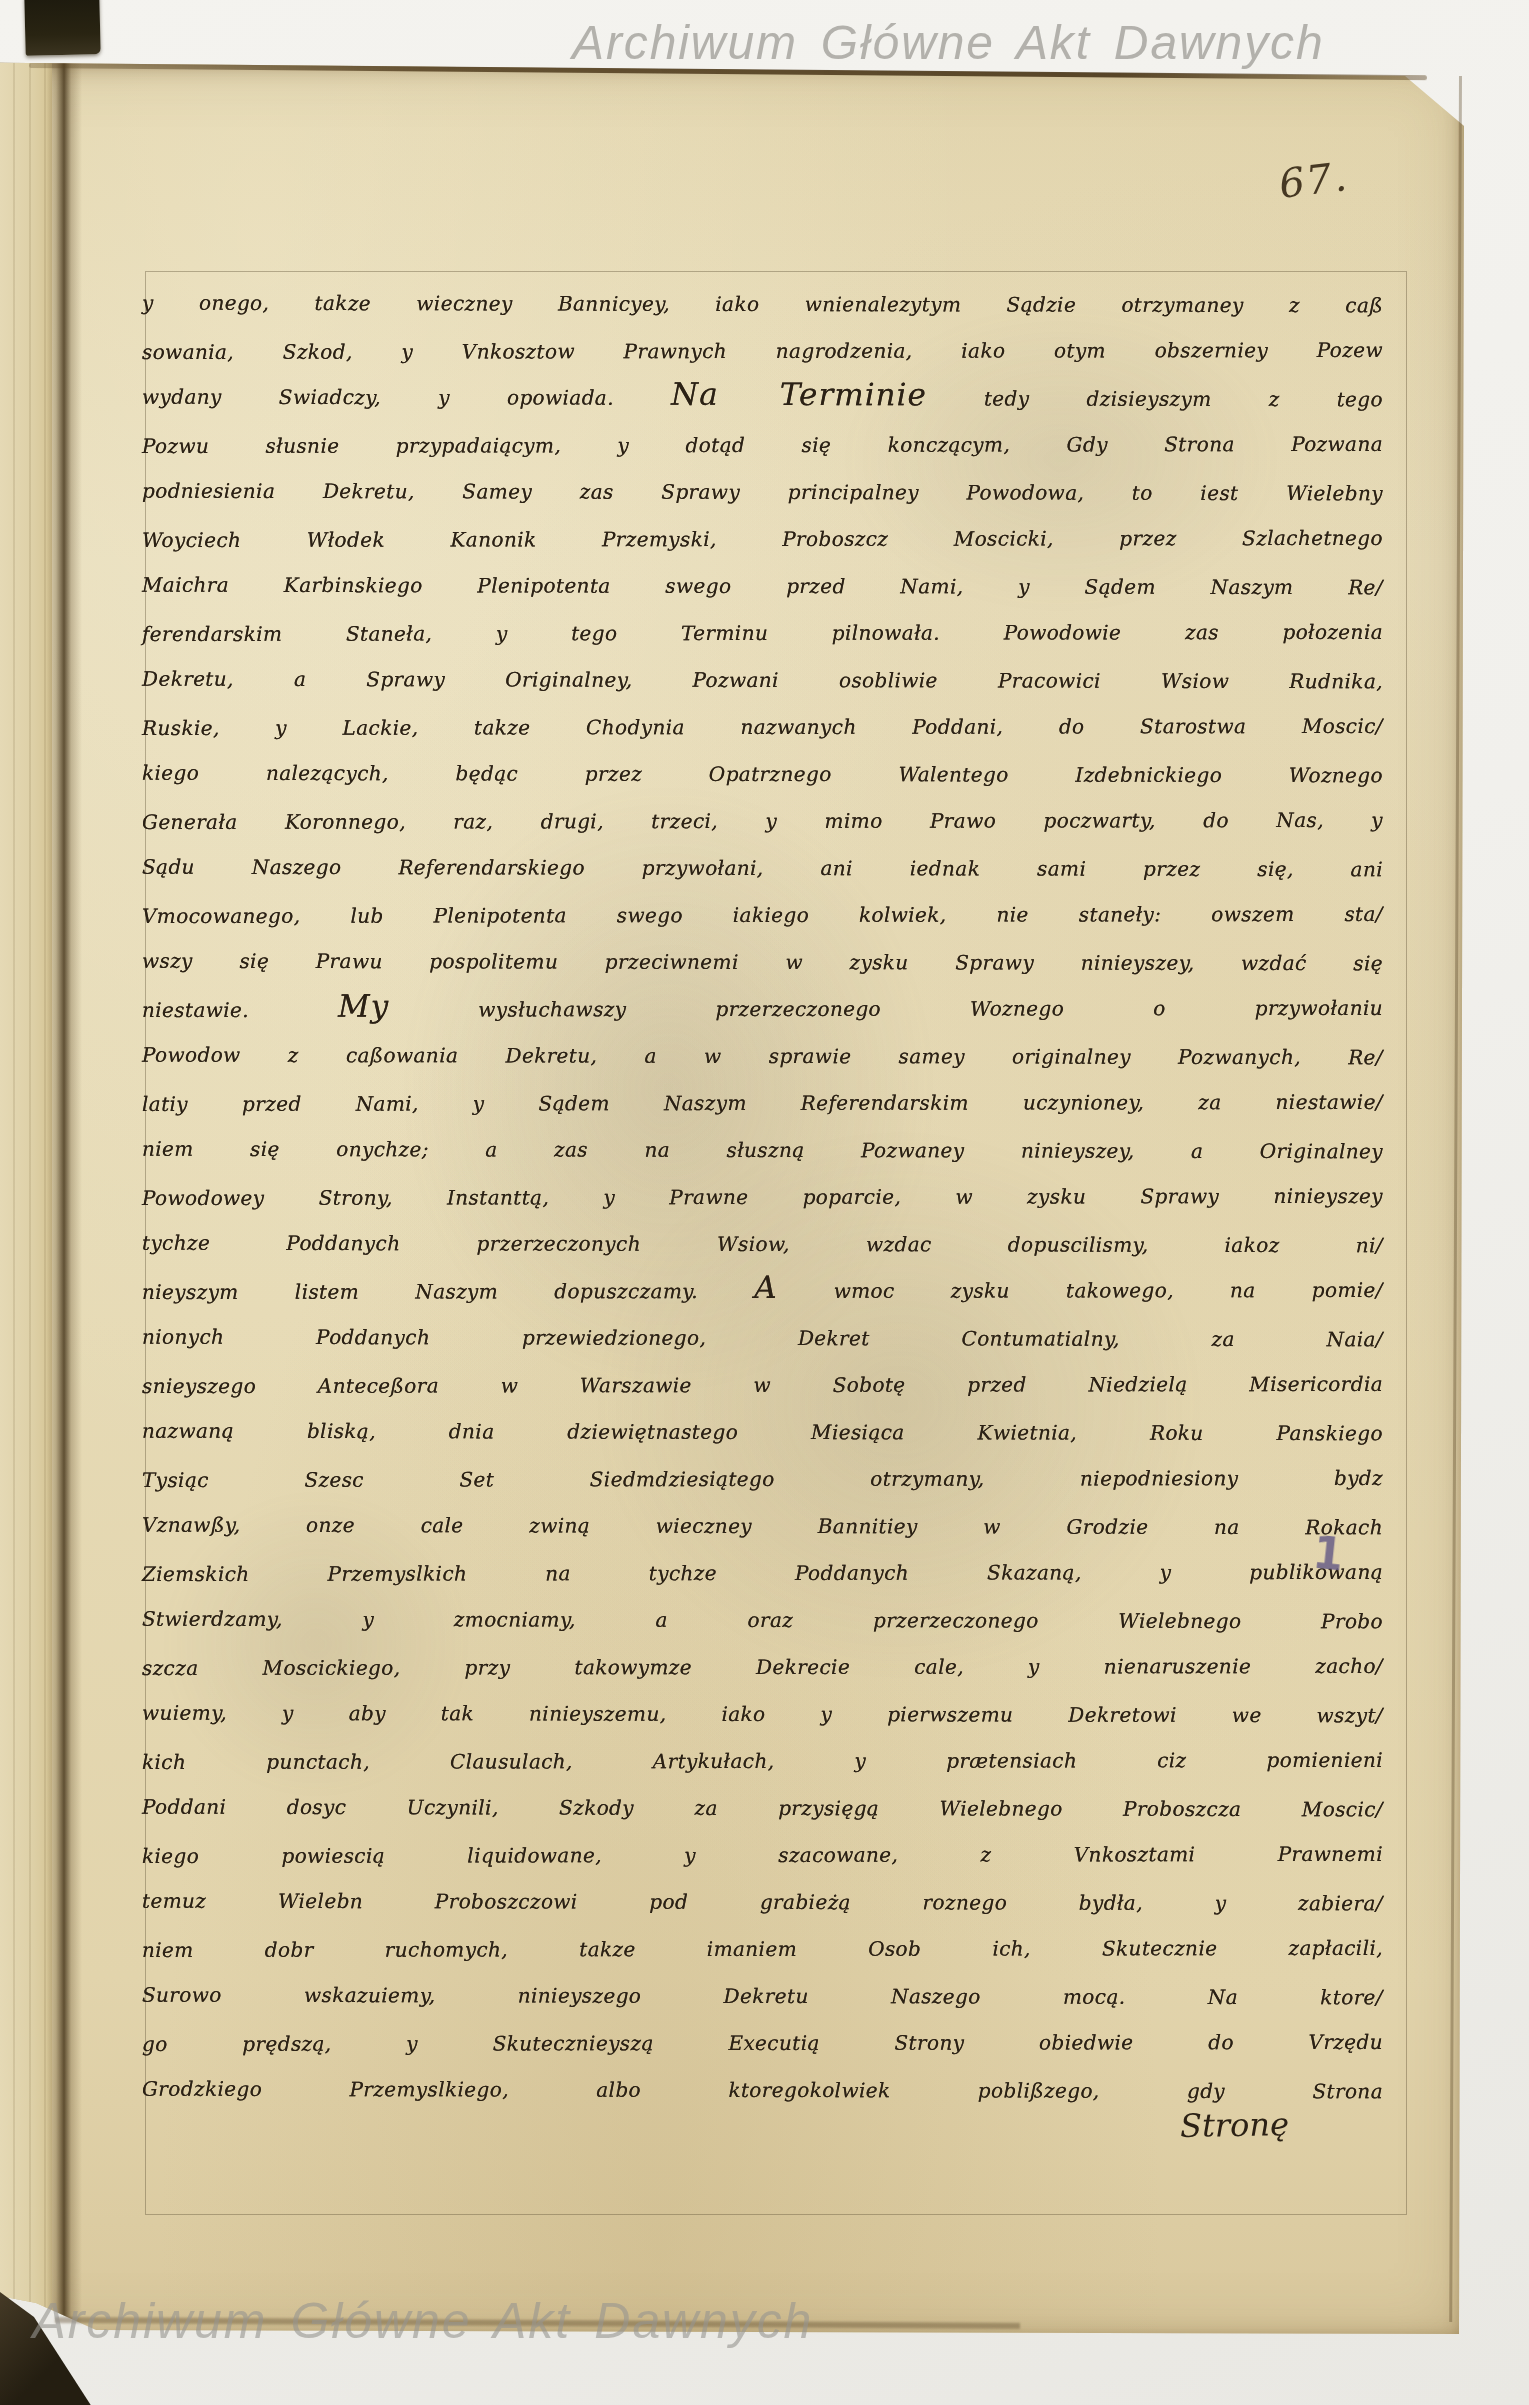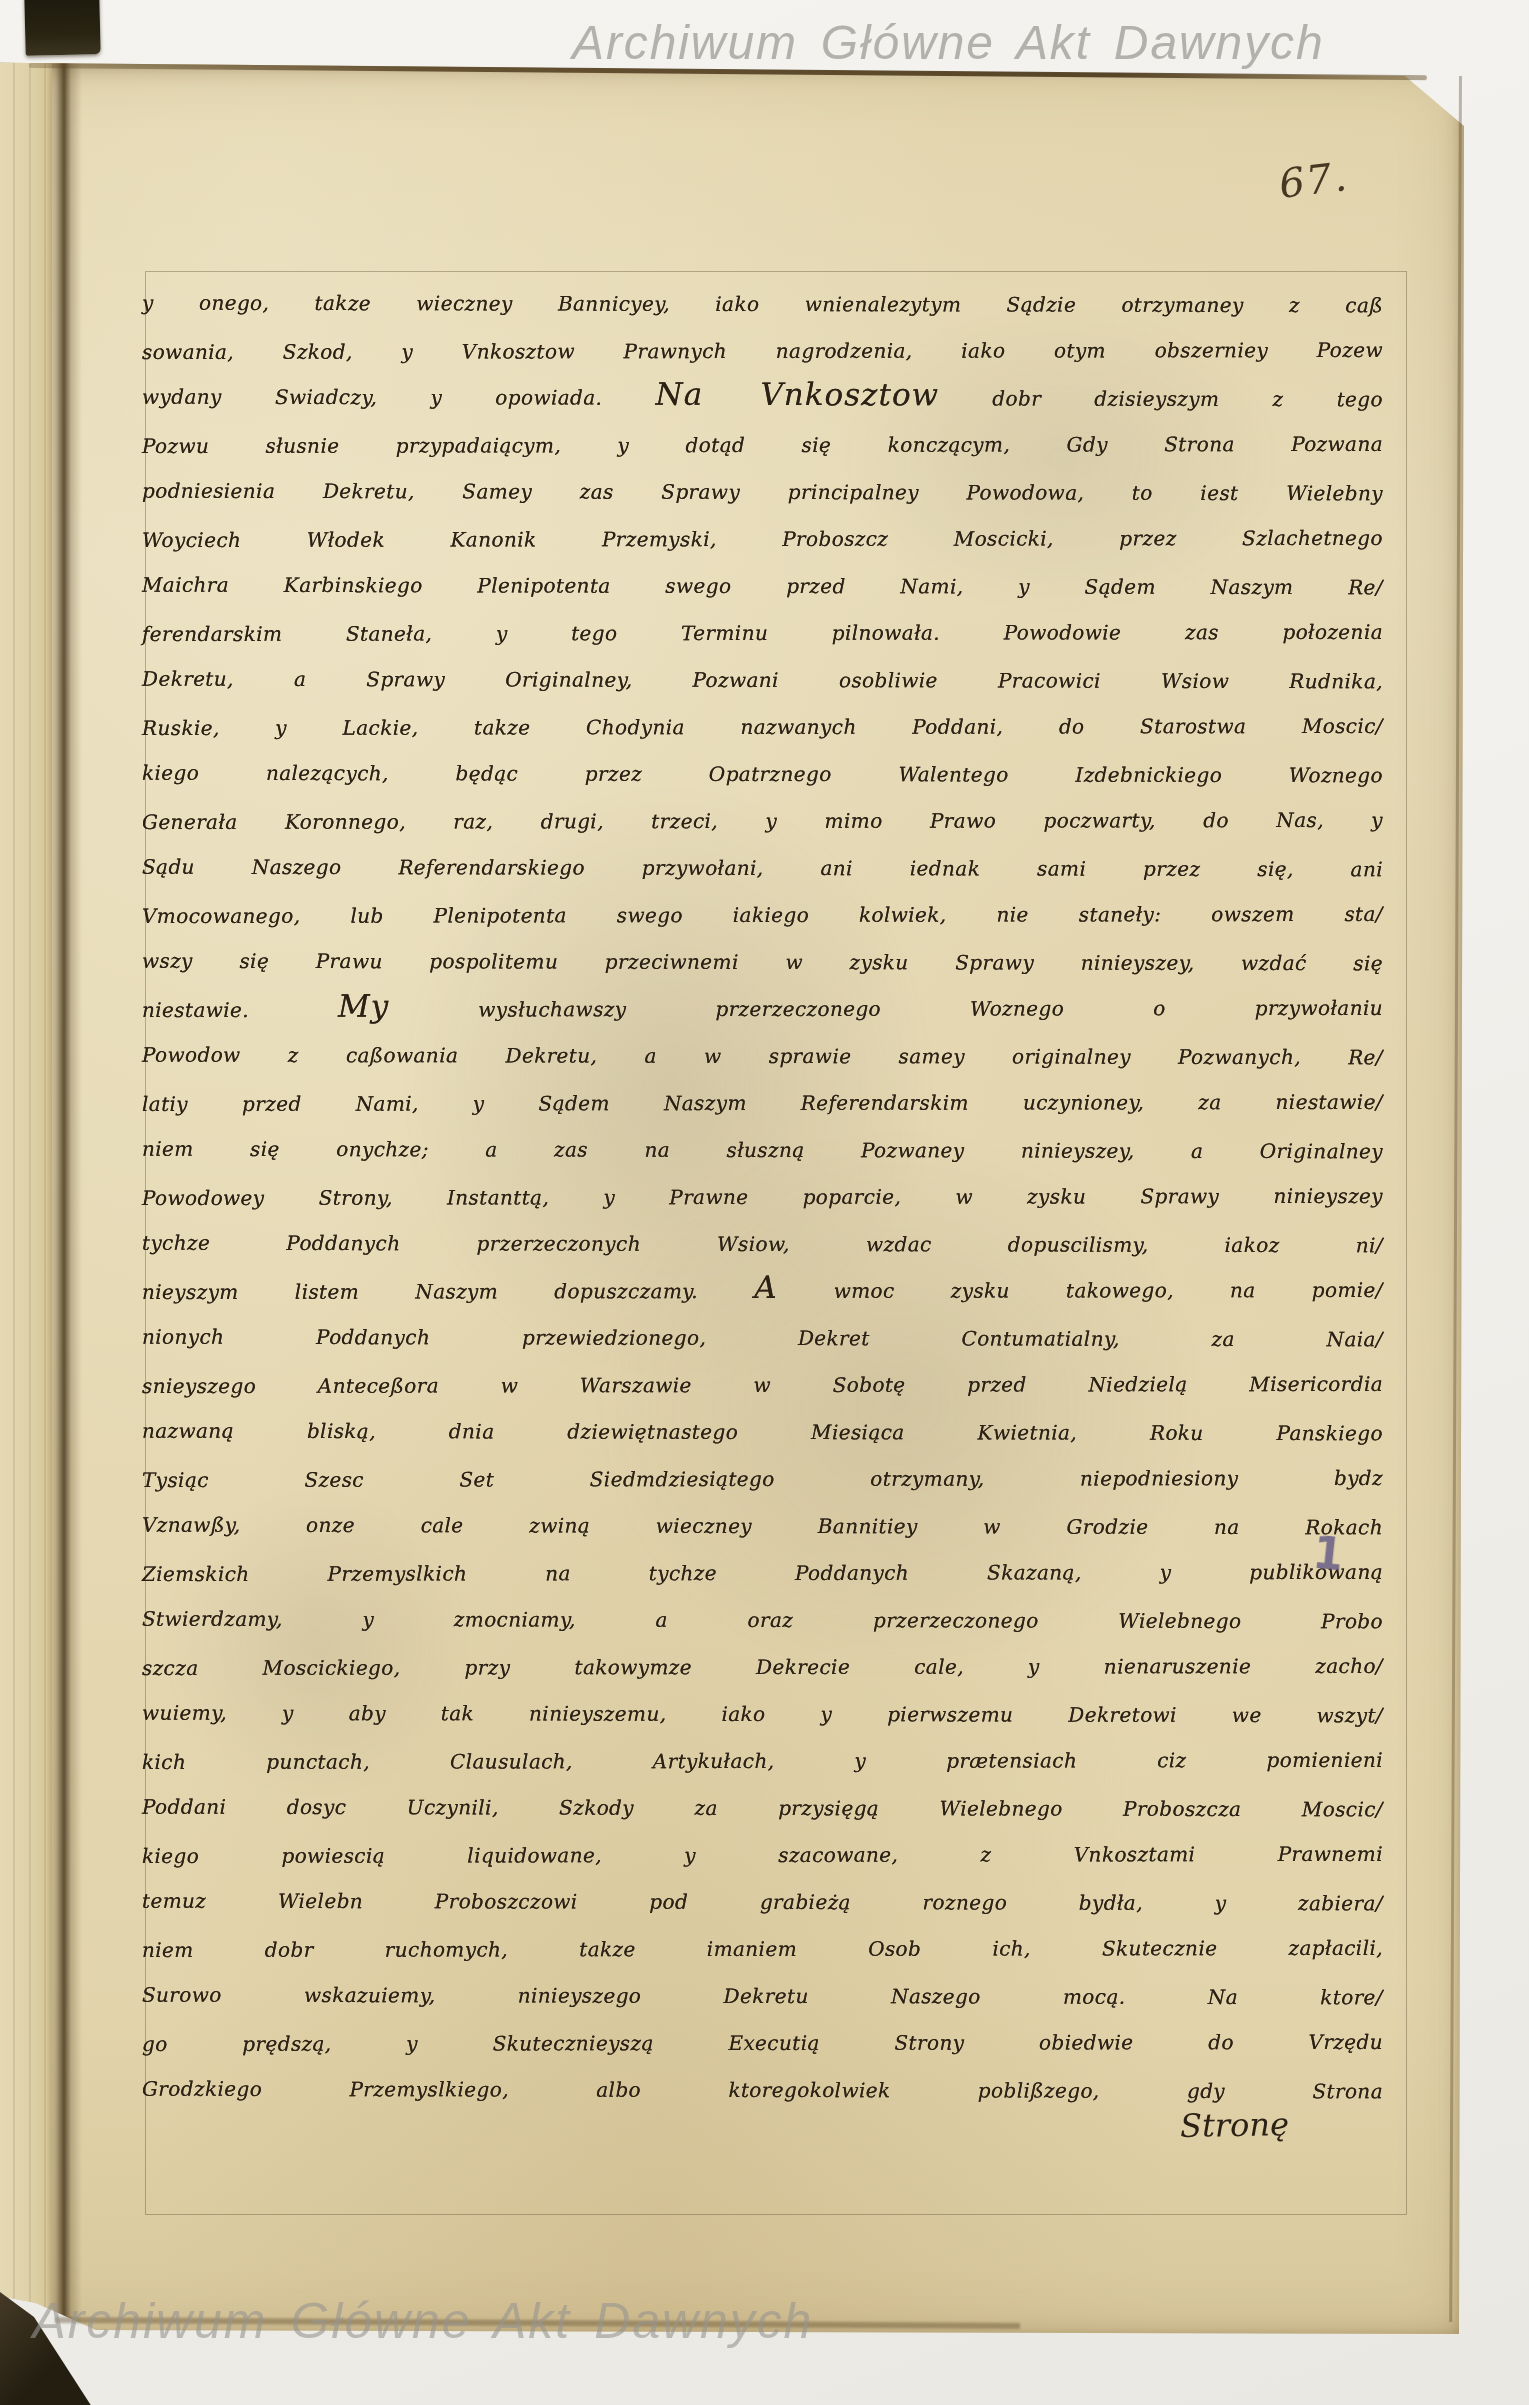--- a/index.html
+++ b/index.html
@@ -122,21 +122,21 @@
   <div id="binding-tape"></div>
   <div id="corner-shadow-bl"></div>
 
   <div id="page-number">67.</div>
 
   <div id="frame"></div>
 
   <div id="ms-text">
       <div class="ms-line"><span>y onego, takze wieczney Bannicyey, iako wnienalezytym Sądzie otrzymaney z caß</span></div>
       <div class="ms-line"><span>sowania, Szkod, y Vnkosztow Prawnych nagrodzenia, iako otym obszerniey Pozew</span></div>
-      <div class="ms-line"><span>wydany Swiadczy, y opowiada. </span><span class="em">Na Vnkosztow</span><span> dobr dzisieyszym z tego</span></div>
+      <div class="ms-line"><span>wydany Swiadczy, y opowiada. </span><span class="em">Na Terminie</span><span> tedy dzisieyszym z tego</span></div>
       <div class="ms-line"><span>Pozwu słusnie przypadaiącym, y dotąd się konczącym, Gdy Strona Pozwana</span></div>
       <div class="ms-line"><span>podniesienia Dekretu, Samey zas Sprawy principalney Powodowa, to iest Wielebny</span></div>
       <div class="ms-line"><span>Woyciech Włodek Kanonik Przemyski, Proboszcz Moscicki, przez Szlachetnego</span></div>
       <div class="ms-line"><span>Maichra Karbinskiego Plenipotenta swego przed Nami, y Sądem Naszym Re/</span></div>
       <div class="ms-line"><span>ferendarskim Staneła, y tego Terminu pilnowała. Powodowie zas połozenia</span></div>
       <div class="ms-line"><span>Dekretu, a Sprawy Originalney, Pozwani osobliwie Pracowici Wsiow Rudnika,</span></div>
       <div class="ms-line"><span>Ruskie, y Lackie, takze Chodynia nazwanych Poddani, do Starostwa Moscic/</span></div>
       <div class="ms-line"><span>kiego nalezących, będąc przez Opatrznego Walentego Izdebnickiego Woznego</span></div>
       <div class="ms-line"><span>Generała Koronnego, raz, drugi, trzeci, y mimo Prawo poczwarty, do Nas, y</span></div>
       <div class="ms-line"><span>Sądu Naszego Referendarskiego przywołani, ani iednak sami przez się, ani</span></div>

